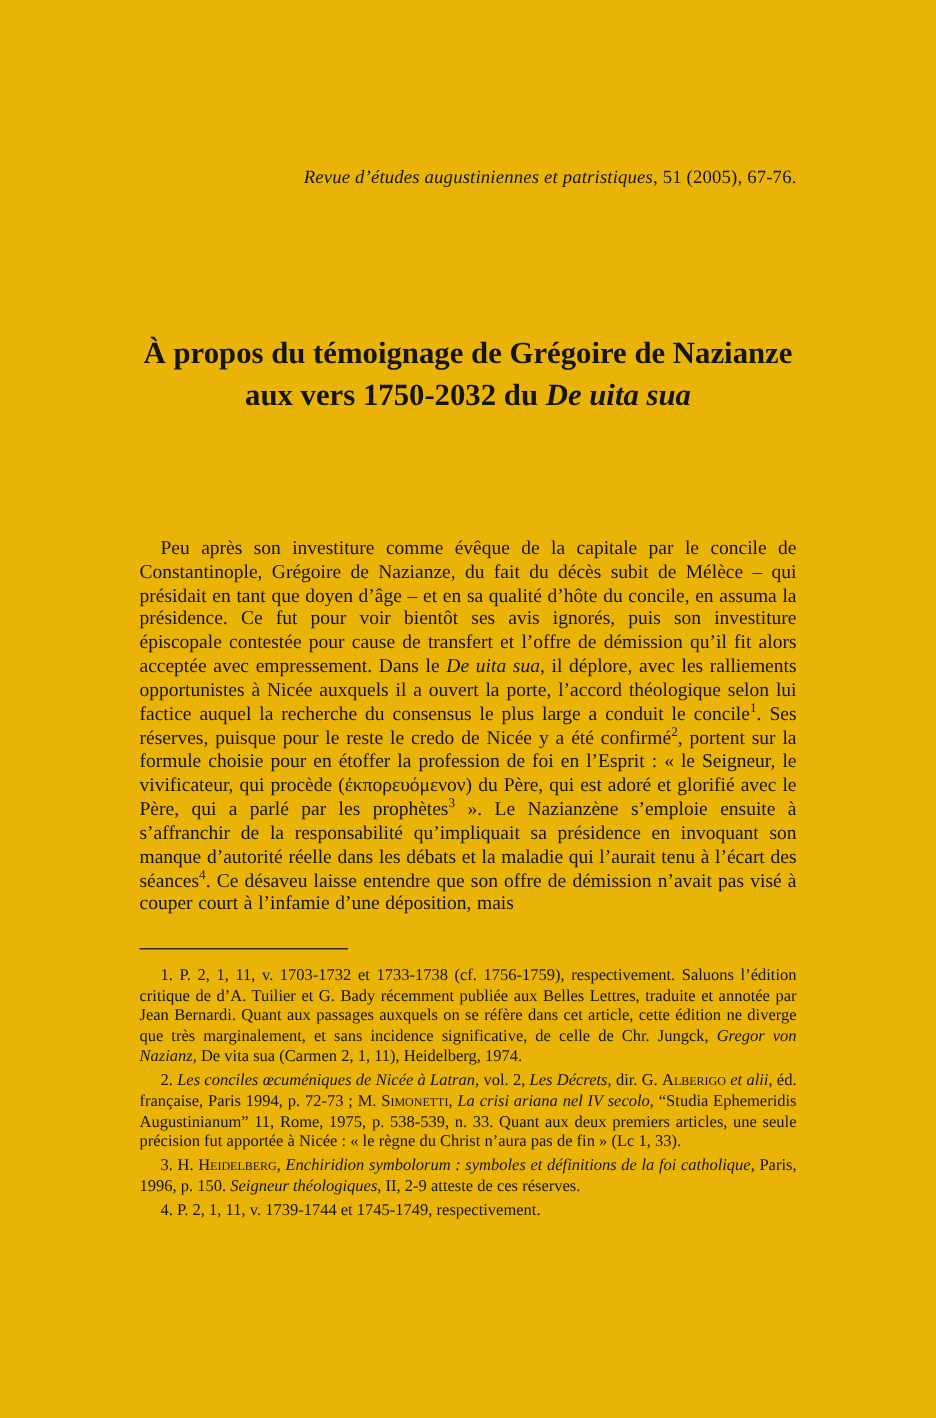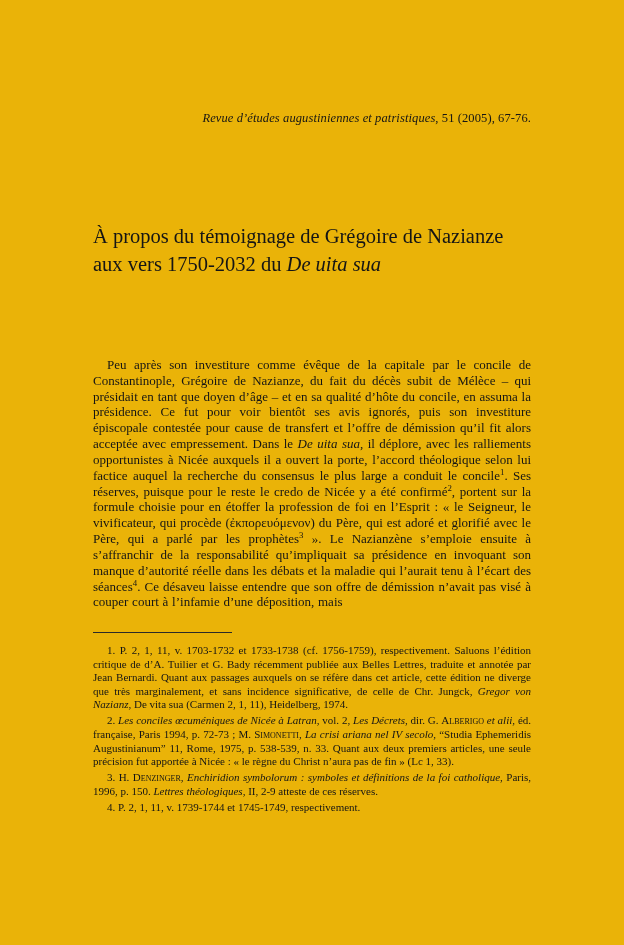--- a/index.html
+++ b/index.html
@@ -23,22 +23,22 @@
     top: 111px;
     font-size: 12.5px;
     text-align: right;
     letter-spacing: 0.1px;
     white-space: nowrap;
   }
   .article-title {
     top: 223px;
     font-size: 20.5px;
     line-height: 27.5px;
-    text-align: left;
-    font-weight: normal;
+    text-align: center;
+    font-weight: bold;
     margin: 0;
   }
   .body-paragraph {
     top: 357px;
     font-size: 13px;
     line-height: 15.83px;
     text-align: justify;
     text-indent: 14px;
     word-spacing: 0.5px;
   }
@@ -80,17 +80,17 @@
     <div><span>aux vers 1750-2032 du </span><span class="it">De uita sua</span></div>
   </h1>
 
   <div class="block body-paragraph"><span>Peu après son investiture comme évêque de la capitale par le concile de Constantinople, Grégoire de Nazianze, du fait du décès subit de Mélèce – qui présidait en tant que doyen d’âge – et en sa qualité d’hôte du concile, en assuma la présidence. Ce fut pour voir bientôt ses avis ignorés, puis son investiture épiscopale contestée pour cause de transfert et l’offre de démission qu’il fit alors acceptée avec empressement. Dans le </span><span class="it">De uita sua</span><span>, il déplore, avec les ralliements opportunistes à Nicée auxquels il a ouvert la porte, l’accord théologique selon lui factice auquel la recherche du consensus le plus large a conduit le concile</span><sup>1</sup><span>. Ses réserves, puisque pour le reste le credo de Nicée y a été confirmé</span><sup>2</sup><span>, portent sur la formule choisie pour en étoffer la profession de foi en l’Esprit : « le Seigneur, le vivificateur, qui procède (ἐκπορευόμενον) du Père, qui est adoré et glorifié avec le Père, qui a parlé par les prophètes</span><sup>3</sup><span> ». Le Nazianzène s’emploie ensuite à s’affranchir de la responsabilité qu’impliquait sa présidence en invoquant son manque d’autorité réelle dans les débats et la maladie qui l’aurait tenu à l’écart des séances</span><sup>4</sup><span>. Ce désaveu laisse entendre que son offre de démission n’avait pas visé à couper court à l’infamie d’une déposition, mais</span></div>
 
   <div class="footnote-rule"></div>
 
   <div class="block footnotes">
     <p><span>1. P. 2, 1, 11, v. 1703-1732 et 1733-1738 (cf. 1756-1759), respectivement. Saluons l’édition critique de d’A. Tuilier et G. Bady récemment publiée aux Belles Lettres, traduite et annotée par Jean Bernardi. Quant aux passages auxquels on se réfère dans cet article, cette édition ne diverge que très marginalement, et sans incidence significative, de celle de Chr. Jungck, </span><span class="it">Gregor von Nazianz</span><span>, De vita sua (Carmen 2, 1, 11), Heidelberg, 1974.</span></p>
     <p><span>2. </span><span class="it">Les conciles œcuméniques de Nicée à Latran</span><span>, vol. 2, </span><span class="it">Les Décrets</span><span>, dir. G. </span><span class="sc">Alberigo</span><span> </span><span class="it">et alii</span><span>, éd. française, Paris 1994, p. 72-73 ; M. </span><span class="sc">Simonetti</span><span>, </span><span class="it">La crisi ariana nel IV secolo</span><span>, “Studia Ephemeridis Augustinianum” 11, Rome, 1975, p. 538-539, n. 33. Quant aux deux premiers articles, une seule précision fut apportée à Nicée : « le règne du Christ n’aura pas de fin » (Lc 1, 33).</span></p>
-    <p><span>3. H. </span><span class="sc">Denzinger</span><span>, </span><span class="it">Enchiridion symbolorum : symboles et définitions de la foi catholique</span><span>, Paris, 1996, p. 150. </span><span class="it">Lettres théologiques</span><span>, II, 2-9 atteste de ces réserves.</span></p>
+    <p><span>3. H. </span><span class="sc">Heidelberg</span><span>, </span><span class="it">Enchiridion symbolorum : symboles et définitions de la foi catholique</span><span>, Paris, 1996, p. 150. </span><span class="it">Seigneur théologiques</span><span>, II, 2-9 atteste de ces réserves.</span></p>
     <p><span>4. P. 2, 1, 11, v. 1739-1744 et 1745-1749, respectivement.</span></p>
   </div>
 
 </div>
 
 </body></html>

